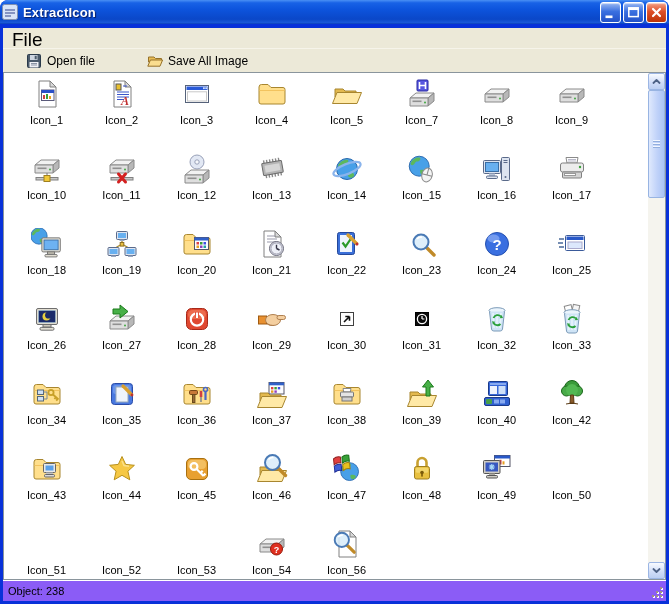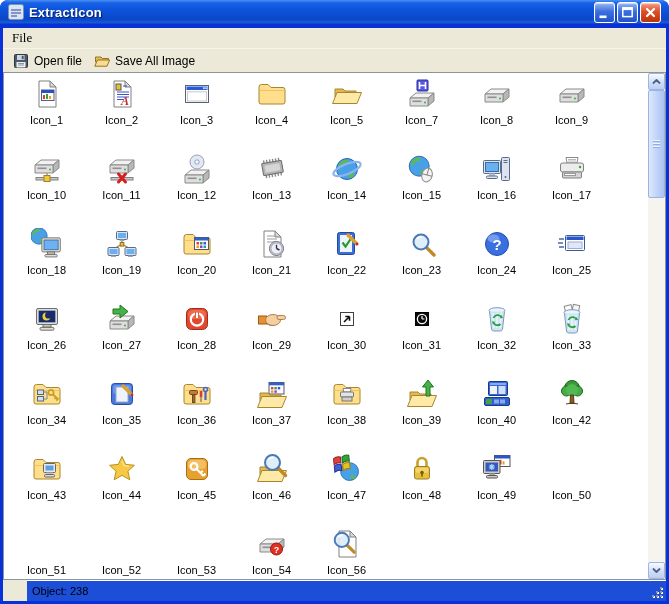--- a/index.html
+++ b/index.html
@@ -1,52 +1,52 @@
 <!DOCTYPE html>
 <html><head>
 <meta charset="utf-8">
 <style>
   html,body{margin:0;padding:0;background:#fff;font-family:"Liberation Sans",sans-serif;}
   *{box-sizing:border-box;}
   .window{position:relative;width:669px;height:604px;background:#0831d9;border-radius:8px 8px 0 0;overflow:hidden;}
-  .titlebar{height:24px;border-radius:7px 7px 0 0;display:flex;align-items:center;padding:0 8px;
+  .titlebar{height:24px;border-radius:7px 7px 0 0;display:flex;align-items:center;padding:0 2px;
     background:linear-gradient(to bottom,#4a90f4 0%,#1862e6 12%,#0d54dd 38%,#0a47c8 80%,#1a58d8 94%,#0a40b8 100%);}
   .app-icon{width:16px;height:16px;display:inline-block;}
   .app-icon svg{width:16px;height:16px;display:block;}
   .title-text{color:#fff;font-weight:bold;font-size:13px;margin-left:5px;flex:1;
     text-shadow:1px 1px 1px rgba(0,0,40,.65);letter-spacing:.2px;}
   .tb-btn{width:21px;height:21px;border-radius:3px;margin-left:2px;border:1px solid #fff;
     display:flex;align-items:center;justify-content:center;
     background:linear-gradient(#9ab8f2,#3a70e0 45%,#2251c8);box-shadow:inset 0 1px 1px rgba(255,255,255,.6);}
   .tb-btn svg{width:17px;height:17px;display:block;}
   .tb-btn.close{background:linear-gradient(#f4a288,#dd4f28 45%,#bc3408);}
   .body{position:absolute;top:28px;left:3px;right:3px;bottom:3px;background:#ece9d8;display:flex;flex-direction:column;}
-  .menubar{height:20px;display:flex;align-items:center;padding-left:2px;font-size:13px;color:#000;font-family:Liberation Serif, serif;}
+  .menubar{height:20px;display:flex;padding-left:2px;font-size:19px;color:#000;}
   .menu-item{padding:1px 7px;}
-  .toolbar{height:24px;display:flex;align-items:center;padding:0 4px;border-top:1px solid #f6f4ea;}
+  .toolbar{height:24px;display:flex;align-items:center;padding:0 17px;border-top:1px solid #f6f4ea;gap:40px;}
   .tool-btn{display:flex;align-items:center;gap:5px;padding:2px 6px;font-size:12px;color:#000;}
   .tool-icon{width:16px;height:16px;display:block;}
   .client{flex:1;background:#fff;border:1px solid #8a959c;display:flex;overflow:hidden;}
   .grid{flex:1;overflow:hidden;display:grid;grid-template-columns:repeat(8,75px);grid-auto-rows:75px;
     align-content:start;padding:0 0 0 5px;}
   .cell{display:flex;flex-direction:column;align-items:center;}
   .cell-icon{width:32px;height:32px;margin-top:5px;}
   .cell-icon svg{width:32px;height:32px;display:block;}
   .cell-label{font-size:11px;margin-top:4px;color:#000;white-space:nowrap;}
   .scrollbar{width:17px;background:#f5f4ee;display:flex;flex-direction:column;position:relative;}
   .sb-btn{height:17px;width:17px;border:1px solid #9cb6e4;border-radius:2px;
     background:linear-gradient(180deg,#f8fbff,#cfdcf8 60%,#bccff2);display:flex;align-items:center;justify-content:center;}
   .sb-btn svg{width:15px;height:15px;display:block;}
   .sb-btn.down{margin-top:auto;}
   .sb-thumb{position:absolute;top:17px;left:0;width:17px;height:108px;border:1px solid #98b4e2;border-radius:2px;
     background:linear-gradient(90deg,#dfe9fd,#c0d2f9 55%,#aac4f4);}
   .sb-thumb::after{content:"";position:absolute;left:4px;right:4px;top:50%;height:9px;margin-top:-4px;
     background:repeating-linear-gradient(180deg,#f2f6ff 0 1px,#93aede 1px 2px,rgba(0,0,0,0) 2px 3px);}
-  .statusbar{height:21px;background:#1d4ed8;border-top:1px solid #fff;display:flex;align-items:center;
-    padding-left:5px;font-size:11px;color:#000;position:relative;margin-left:24px;}
+  .statusbar{height:21px;background:#8b5cf6;border-top:1px solid #fff;display:flex;align-items:center;
+    padding-left:5px;font-size:11px;color:#000;position:relative;}
   .grip{position:absolute;right:1px;bottom:1px;width:14px;height:14px;}
   .grip svg{width:14px;height:14px;display:block;}
   .sprites{position:absolute;width:0;height:0;overflow:hidden;}
 </style>
 </head>
 <body>
 
 <svg class="sprites" xmlns="http://www.w3.org/2000/svg">
 <defs>
   <g id="b-drive">

